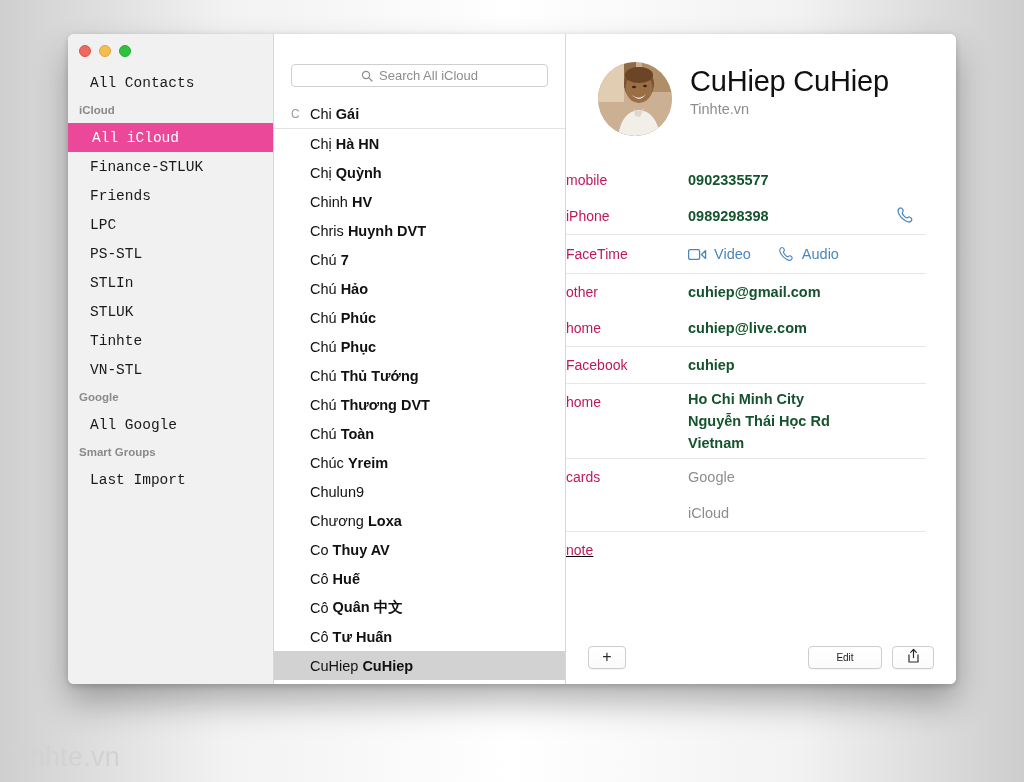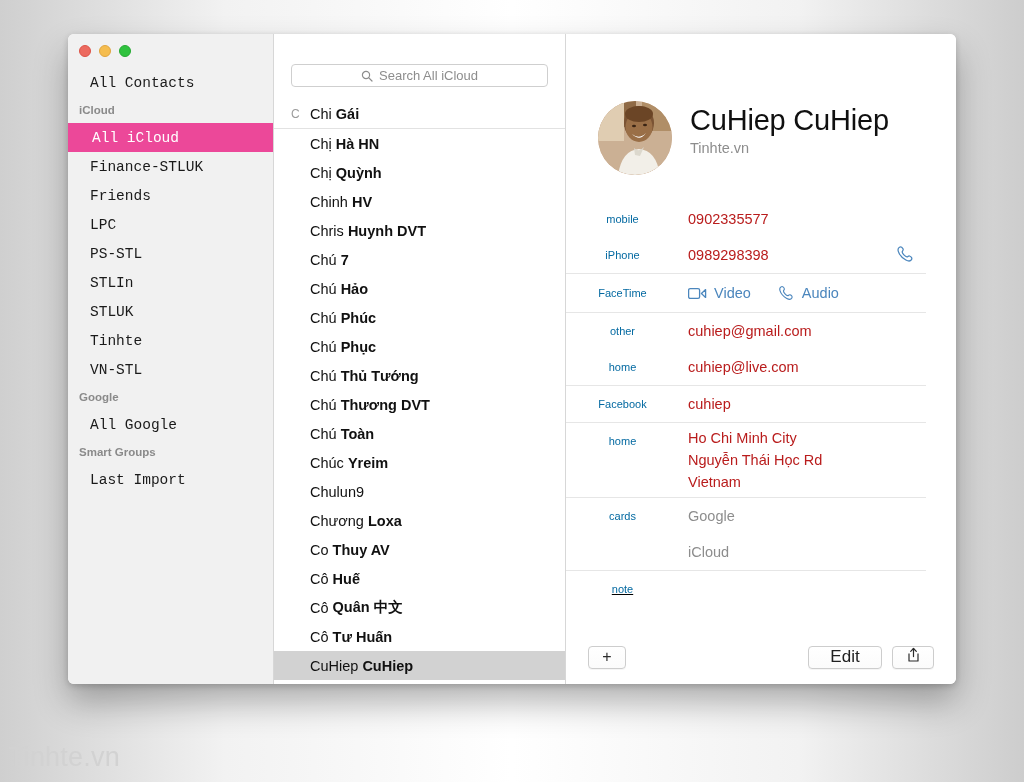--- a/index.html
+++ b/index.html
@@ -143,21 +143,20 @@
     flex: 1 1 auto;
     background: #ffffff;
     position: relative;
     display: flex;
     flex-direction: column;
   }
   #detail-body {
     flex: 1 1 auto;
     padding: 28px 30px 0 0;
     overflow: hidden;
-    margin-top: 39px;
   }
   #card-head {
     display: flex;
     align-items: flex-start;
     gap: 18px;
     padding-left: 32px;
     margin-bottom: 26px;
   }
   #avatar {
     width: 74px; height: 74px;
@@ -186,30 +185,30 @@
   .field-group.first { border-top: none; }
   .field-row {
     display: flex;
     align-items: flex-start;
     min-height: 36px;
     padding: 4px 0;
   }
   .f-label {
     width: 122px;
     flex: 0 0 122px;
-    text-align: center;
+    text-align: left;
     padding-right: 9px;
-    font-size: 11px;
-    color: #0369a1;
+    font-size: 14px;
+    color: #be185d;
     line-height: 28px;
   }
   .f-value {
     font-size: 14.5px;
-    color: #b91c1c;
-    font-weight: normal;
+    color: #14532d;
+    font-weight: bold;
     line-height: 28px;
     flex: 1 1 auto;
   }
   .f-value.plain { font-weight: normal; }
   .f-value.muted { color: #8d8d8d; font-weight: normal; }
   .f-value .addr-line { display: block; line-height: 22px; }
   .row-action {
     width: 42px;
     flex: 0 0 42px;
     display: flex;
@@ -240,21 +239,21 @@
     gap: 10px;
   }
   .btn {
     height: 23px;
     border: 1px solid #cdcdcd;
     border-radius: 4px;
     background: linear-gradient(to bottom, #ffffff, #fbfbfb);
     display: flex;
     align-items: center;
     justify-content: center;
-    font-size: 17px;
+    font-size: 10px;
     color: #212121;
     box-shadow: 0 1px 0 rgba(0,0,0,0.04);
   }
   #add-btn { width: 38px; font-size: 16px; color: #2b2b2b; }
   #edit-btn { width: 74px; }
   #share-btn { width: 42px; }
   #footer-spacer { flex: 1 1 auto; }
 </style>
 </head>
 <body>

